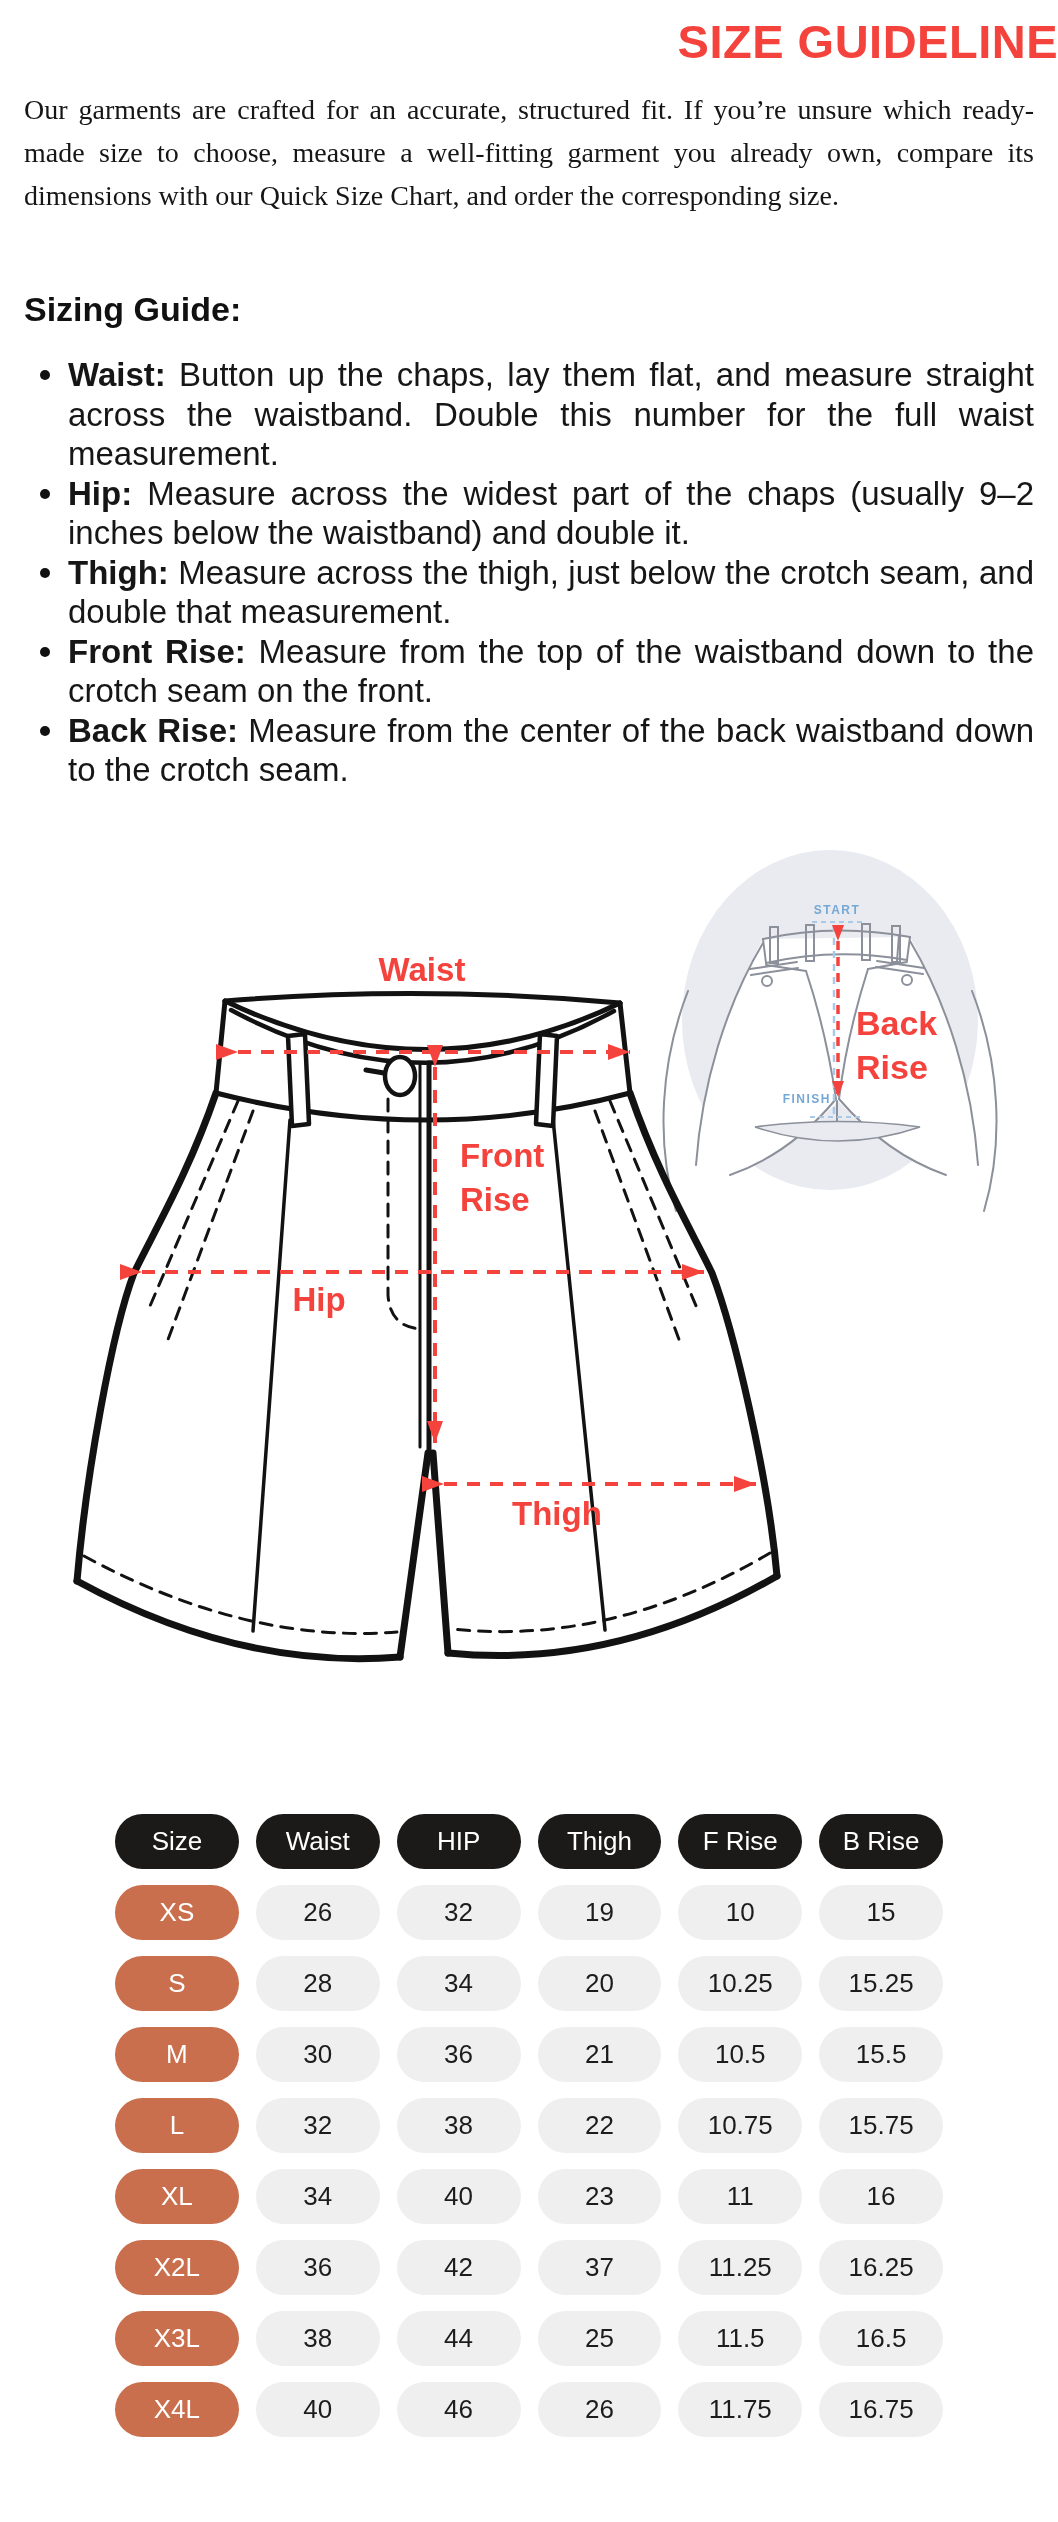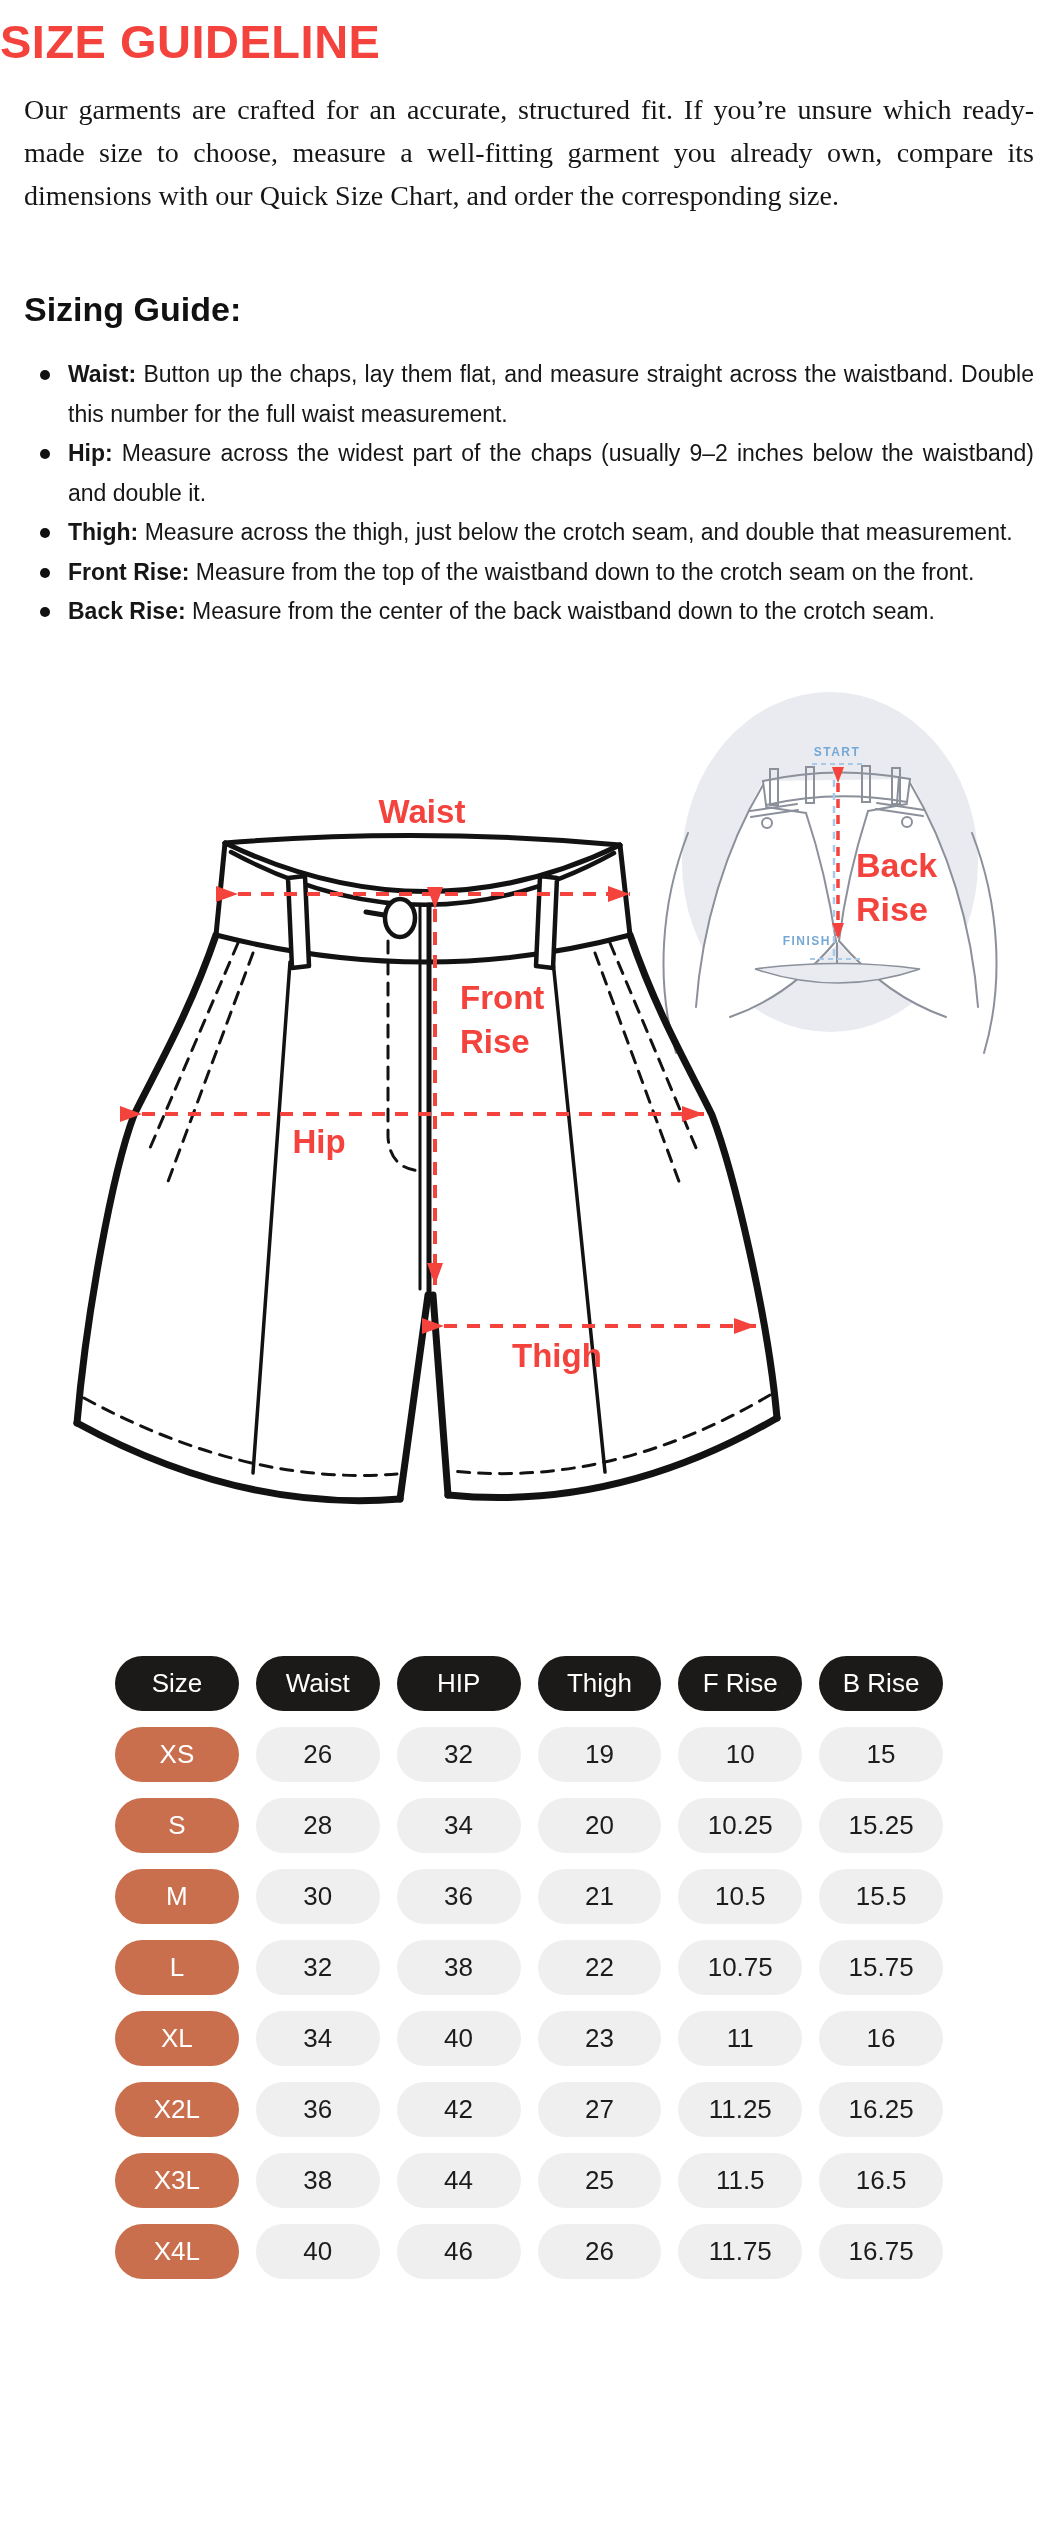--- a/index.html
+++ b/index.html
@@ -4,21 +4,21 @@
 <style>
   * { margin:0; padding:0; box-sizing:border-box; }
   html,body { background:#ffffff; }
   body {
     width:1058px; min-height:2522px;
     font-family:"Liberation Sans", sans-serif;
     color:#161616;
     padding:18px 0 6px 0;
   }
   .page-title {
-    text-align:left;
+    text-align:right;
     font-size:47px; font-weight:bold;
     color:var(--red,#F4423C);
     line-height:48px;
     letter-spacing:0.5px;
   }
   .intro { margin:22px 24px 0 24px;font-family:Liberation Serif, serif; }
   .intro p {
     font-size:28px; line-height:43px;
     text-align:justify;
   }
@@ -27,21 +27,21 @@
     font-size:34px; font-weight:bold; line-height:44px;
     color:#111;
   }
   ul.guide-list {
     margin:24px 24px 0 24px;
     list-style:none;
   }
   ul.guide-list li {
     position:relative;
     padding-left:44px;
-    font-size:23px; line-height:39.5px;
+    font-size:33px; line-height:39.5px;
     text-align:justify;
   }
   ul.guide-list li::before {
     content:"";
     position:absolute; left:16px; top:15px;
     width:10px; height:10px; border-radius:50%;
     background:#111;
   }
   ul.guide-list b { font-weight:bold; }
   svg.diagram { display:block; margin-top:38px; }
@@ -263,21 +263,21 @@
         <div class="pill">34</div>
         <div class="pill">40</div>
         <div class="pill">23</div>
         <div class="pill">11</div>
         <div class="pill">16</div>
       </div>
       <div class="chart-row">
         <div class="pill size">X2L</div>
         <div class="pill">36</div>
         <div class="pill">42</div>
-        <div class="pill">27</div>
+        <div class="pill">37</div>
         <div class="pill">11.25</div>
         <div class="pill">16.25</div>
       </div>
       <div class="chart-row">
         <div class="pill size">X3L</div>
         <div class="pill">38</div>
         <div class="pill">44</div>
         <div class="pill">25</div>
         <div class="pill">11.5</div>
         <div class="pill">16.5</div>

